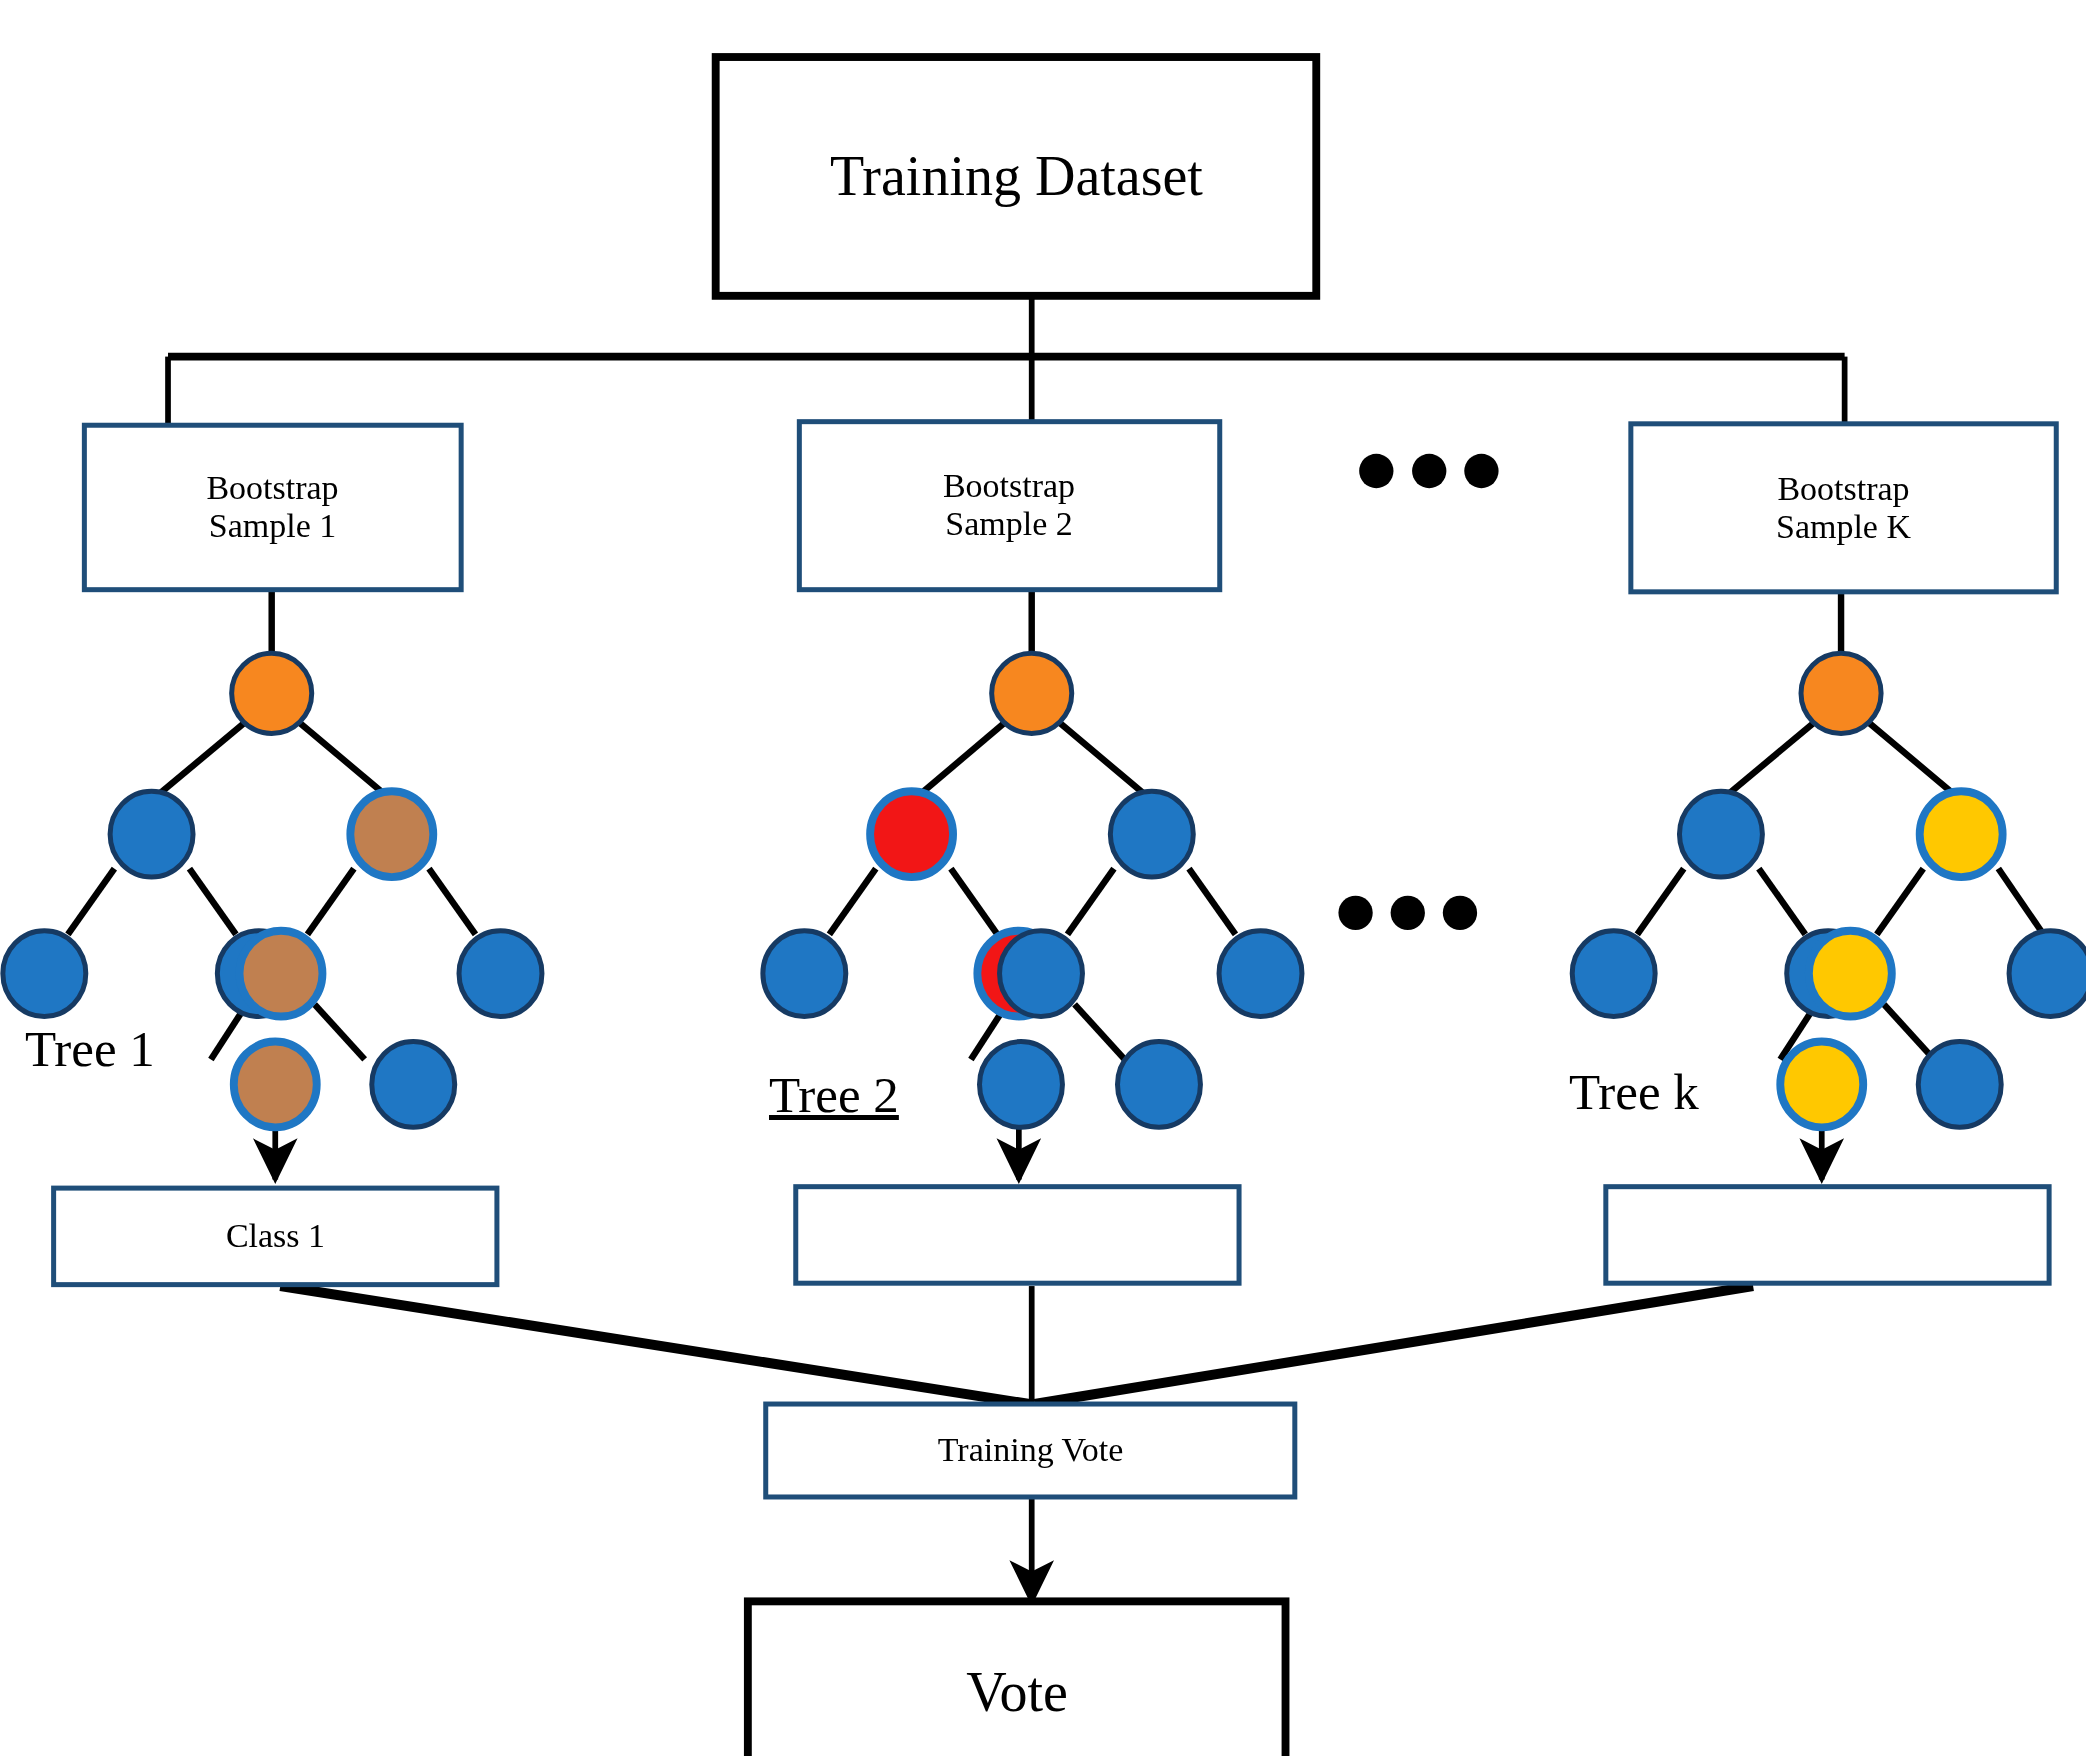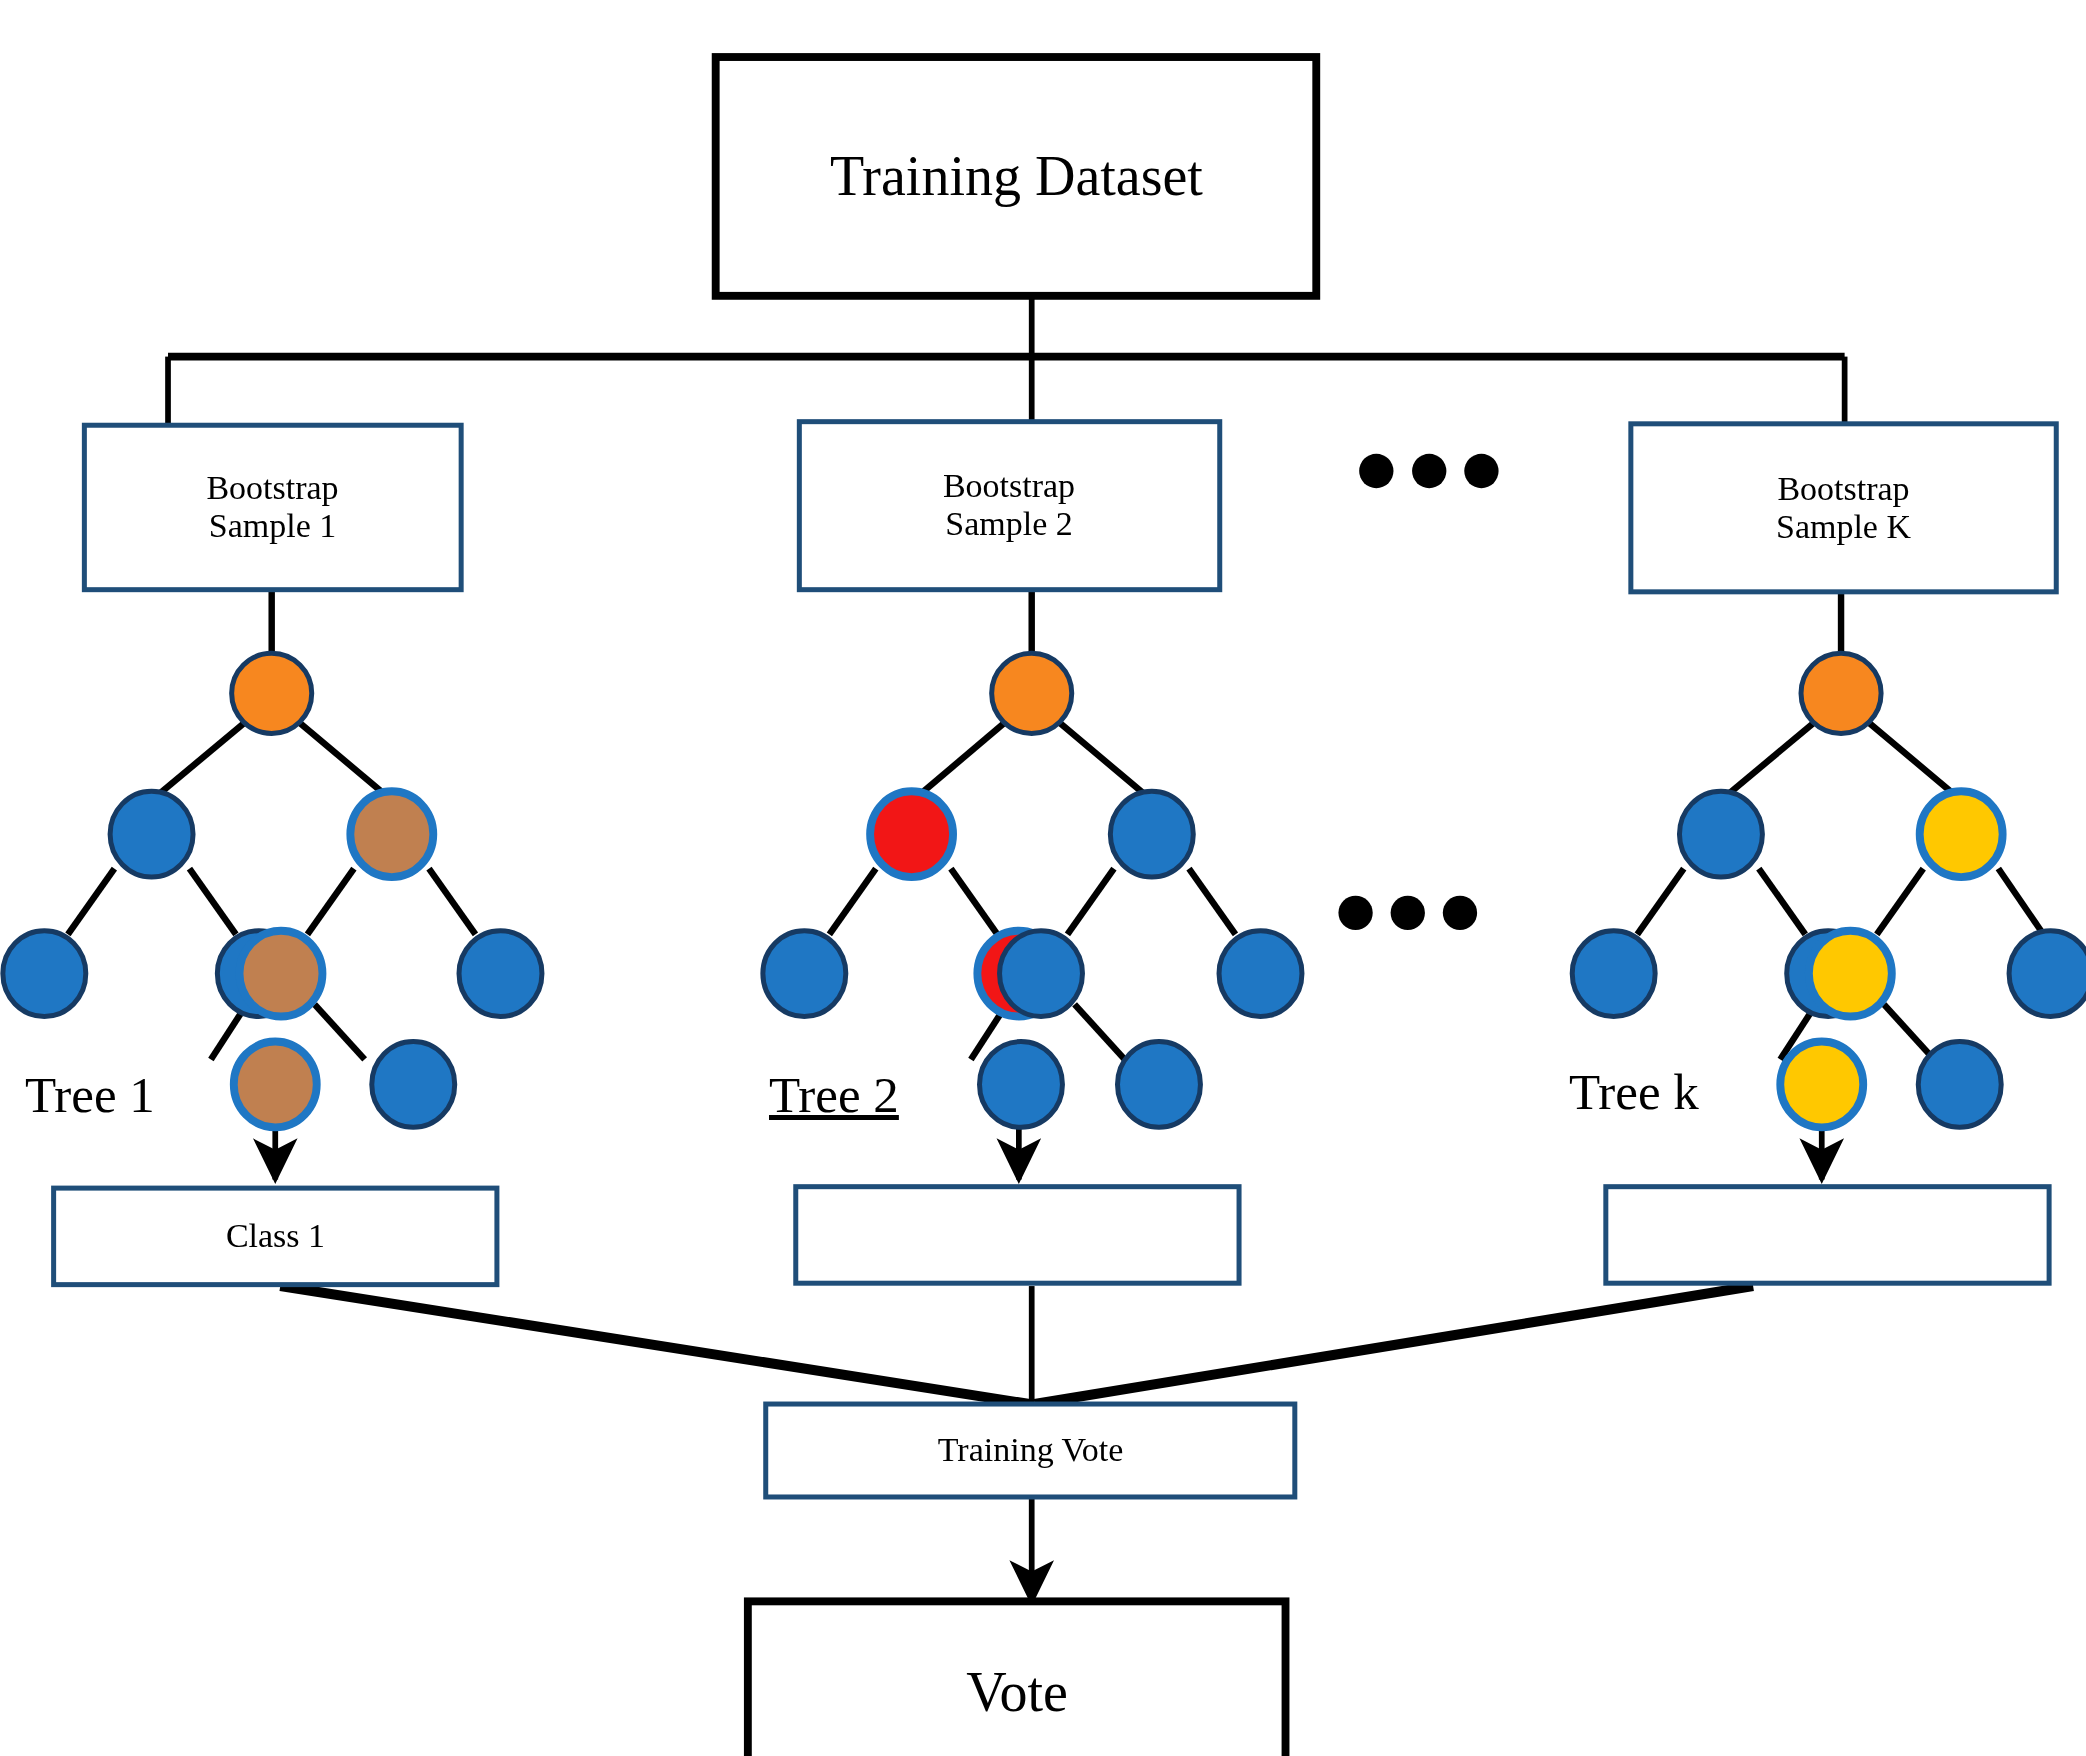--- a/index.html
+++ b/index.html
@@ -159,21 +159,21 @@
 
   <div class="boxlabel fs-big" style="left:716px;top:13px;width:601px;height:239px;">Training Dataset</div>
 
   <div class="boxlabel fs-box" style="left:84px;top:381px;width:377px;height:164px;">Bootstrap
 Sample 1</div>
   <div class="boxlabel fs-box" style="left:799px;top:377px;width:420px;height:168px;">Bootstrap
 Sample 2</div>
   <div class="boxlabel fs-box" style="left:1631px;top:380px;width:425px;height:168px;">Bootstrap
 Sample K</div>
 
-  <div class="freelabel fs-tree" style="left:25px;top:1022px;text-align:center;">Tree 1</div>
+  <div class="freelabel fs-tree" style="left:25px;top:976px;text-align:center;">Tree 1</div>
   <div class="freelabel fs-tree" style="left:769px;top:1022px;text-decoration:underline;">Tree 2</div>
   <div class="freelabel fs-tree" style="left:1569px;top:1019px;">Tree k</div>
 
   <div class="boxlabel fs-box" style="left:54px;top:1144px;width:443px;height:97px;">Class 1</div>
 
   <div class="boxlabel fs-box" style="left:766px;top:1360px;width:529px;height:93px;">Training Vote</div>
 
   <div class="boxlabel fs-big" style="left:748px;top:1557px;width:538px;height:182px;">Vote</div>
 
 </div>

